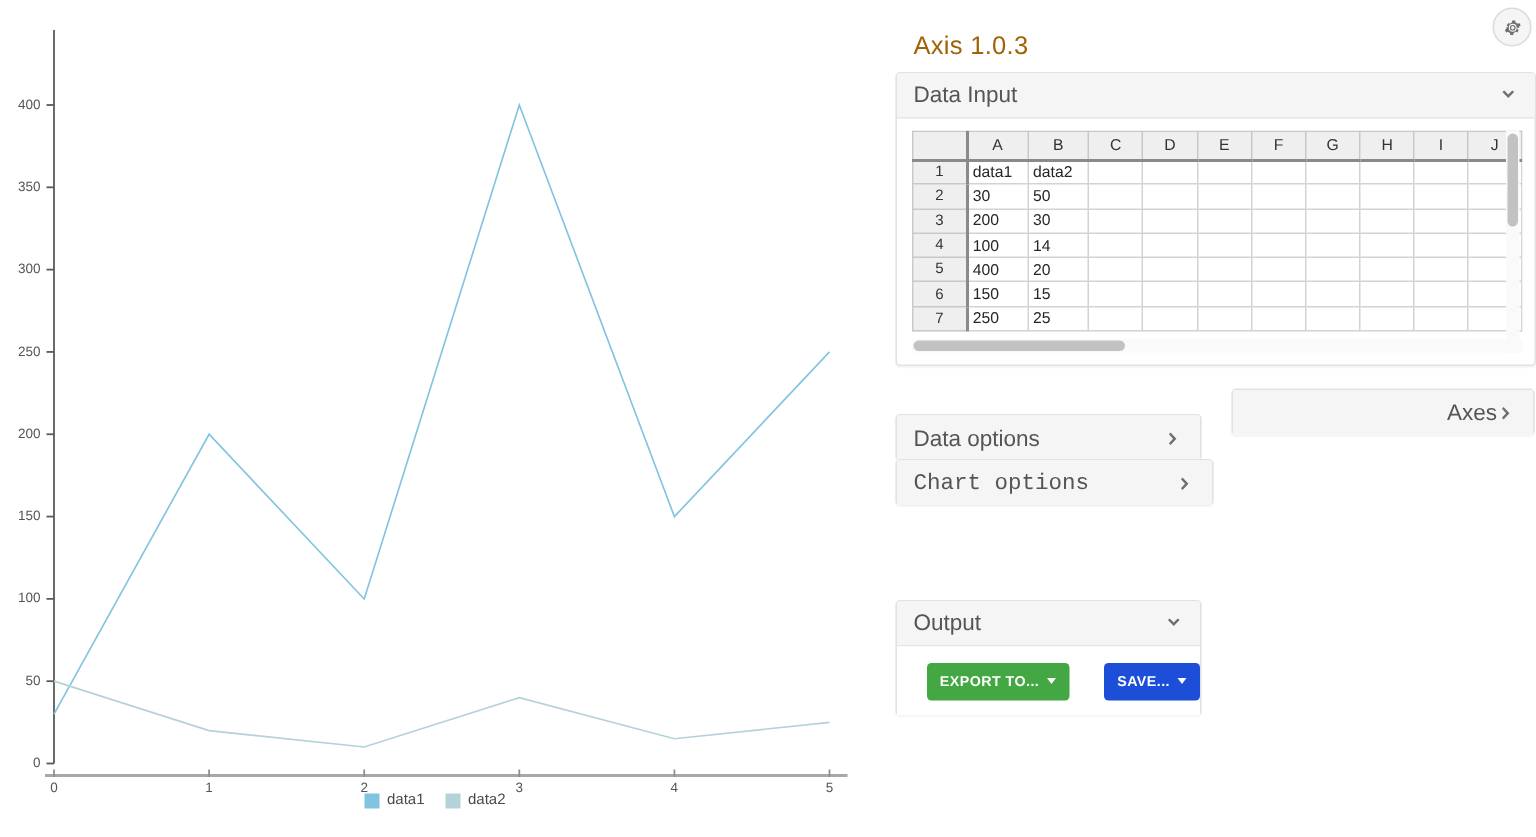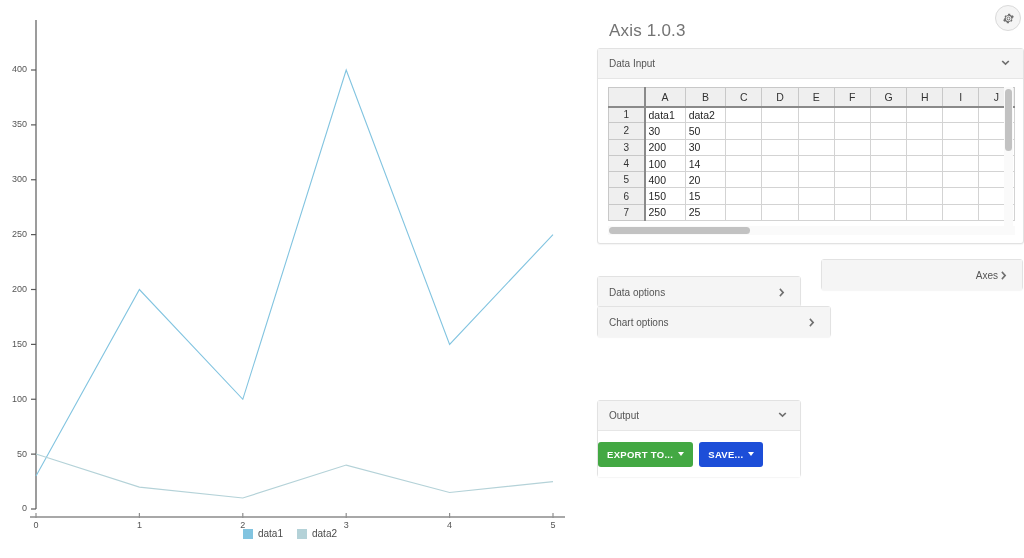--- a/index.html
+++ b/index.html
@@ -45,41 +45,41 @@
   }
   #gear-button {
     position: absolute; right: 3px; top: 5px;
     width: 26px; height: 26px; border-radius: 50%;
     background: #f5f5f5; border: 1px solid #dadada;
     display: flex; align-items: center; justify-content: center;
     cursor: pointer;
   }
   #app-title {
     position: absolute; left: 29px; top: 21px;
-    font-size: 17px; color: #737373; font-weight: normal;
+    font-size: 17px; color: #a16207; font-weight: normal;
     letter-spacing: .2px;
   }
 
   .panel {
     position: absolute;
     background: #ffffff;
     border: 1px solid #e2e2e2;
     border-radius: 3px;
     box-shadow: 0 1px 1px rgba(0,0,0,.045);
   }
   .panel-head {
     height: 30px;
     background: #f5f5f5;
     border-bottom: 1px solid #e6e6e6;
     display: flex; align-items: center;
     padding: 0 11px;
     cursor: pointer;
   }
   .panel-head.no-border { border-bottom: none; }
-  .panel-title { font-size: 10px; color: #555555; flex: 1; }
+  .panel-title { font-size: 15px; color: #555555; flex: 1; }
   .chev { width: 13px; height: 13px; flex: none; }
 
   
   #panel-data-input { left: 17px; top: 48px; width: 427px; height: 196px; }
   #sheet-wrap {
     position: absolute; left: 10px; top: 38px;
     width: 407px; height: 148px;
     overflow: hidden;
   }
   table.sheet {
@@ -139,27 +139,27 @@
   }
   #sheet-hthumb {
     position: absolute; left: 1px; top: 1px;
     width: 141px; height: 7px;
     background: #c2c2c2; border-radius: 4px;
   }
 
   
   #panel-data-options { left: 17px; top: 276px; width: 204px; height: 31px; }
   #panel-axes        { left: 241px; top: 259px; width: 202px; height: 31px; text-align: right; }
-  #panel-chart-options { left: 17px; top: 306px; width: 234px; height: 31px; }
+  #panel-chart-options { left: 17px; top: 306px; width: 212px; height: 31px; font-family: Liberation Mono, monospace; }
 
   
   #panel-output { left: 17px; top: 352px; width: 204px; height: 77px; margin-top: 48px; }
   #output-body {
     height: 46px;
-    display: flex; align-items: center; justify-content: flex-start; gap: 6px;
+    display: flex; align-items: center; justify-content: flex-end; gap: 23px;
     background: #ffffff;
   }
   .btn {
     border: none; border-radius: 3px;
     font-size: 9.5px; font-weight: bold;
     color: #ffffff;
     letter-spacing: .3px;
     padding: 7px 9px;
     display: inline-flex; align-items: center; gap: 5px;
     cursor: pointer;

